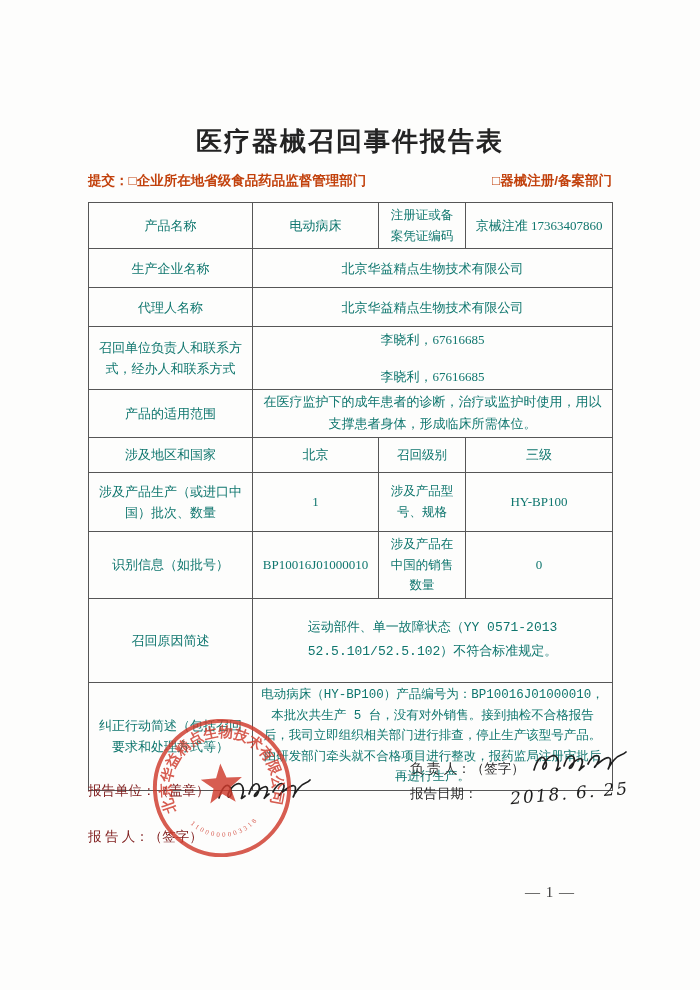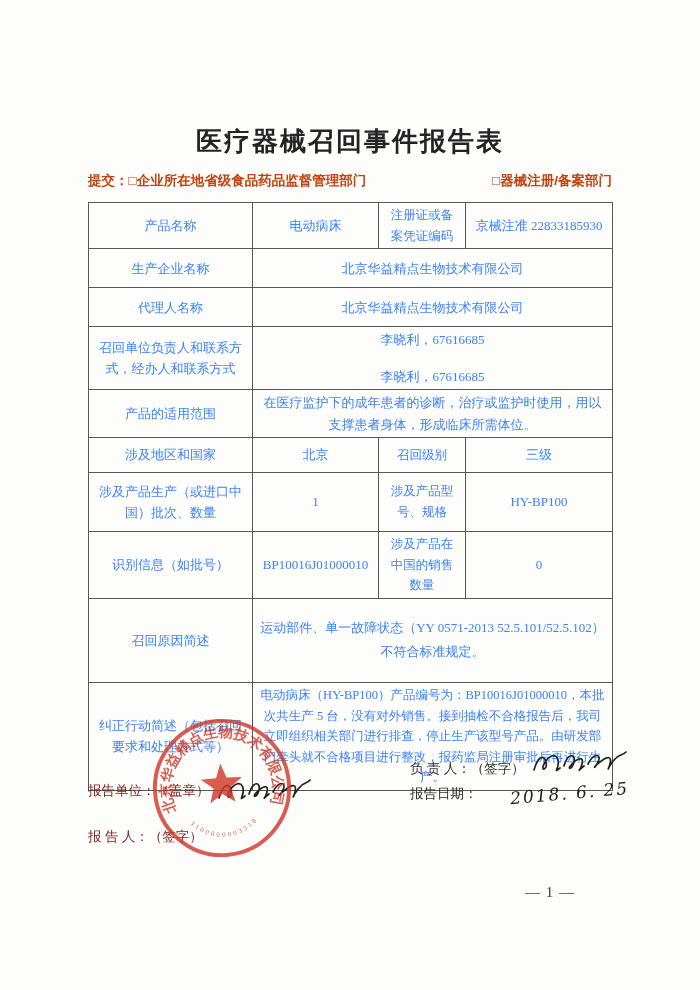--- a/index.html
+++ b/index.html
@@ -17,30 +17,30 @@
   }
   .submit-line{
     position:absolute;top:172px;left:88px;width:524px;
     display:flex;justify-content:space-between;align-items:baseline;
     font-family:"Liberation Sans","DejaVu Sans",sans-serif;
     font-size:13.5px;font-weight:600;color:#c2410c;
   }
   table.form{
     position:absolute;top:202px;left:88px;width:524px;
     border-collapse:collapse;table-layout:fixed;
-    font-size:13px;color:#3b82f6;
+    font-size:13px;color:#0f766e;
   }
   table.form td{
     border:1px solid #565656;
     text-align:center;vertical-align:middle;
     padding:2px 6px;line-height:1.65;
     word-break:break-word;
   }
   td.lbl{padding:2px 8px;}
-  td.val-wide{padding:2px 10px;}
+  td.val-wide{padding:2px 10px;font-family:Liberation Mono, monospace;}
   td.small-lbl{font-size:12.5px;padding:2px 3px;border-radius:10px;}
   .two-line-gap{margin-top:15px;}
   .para{font-size:12.5px;line-height:1.85;text-align:center;}
   .footer-left{
     position:absolute;top:756px;left:88px;
     font-size:13.5px;line-height:23px;color:#7f1d1d;white-space:pre-line;
   }
   .footer-right{
     position:absolute;top:756px;left:410px;
     font-size:13.5px;line-height:25px;color:#2d2d2d;
@@ -80,21 +80,21 @@
         <col style="width:164px">
         <col style="width:126px">
         <col style="width:87px">
         <col style="width:147px">
       </colgroup>
     <tbody>
         <tr style="height:45px">
       <td class="lbl">产品名称</td>
       <td>电动病床</td>
       <td class="small-lbl">注册证或备案凭证编码</td>
-      <td>京械注准 22833185930</td>
+      <td>京械注准 17363407860</td>
     </tr>
     <tr style="height:39px">
       <td class="lbl">生产企业名称</td>
       <td colspan="3">北京华益精点生物技术有限公司</td>
     </tr>
     <tr style="height:39px">
       <td class="lbl">代理人名称</td>
       <td colspan="3">北京华益精点生物技术有限公司</td>
     </tr>
     <tr style="height:57px">

